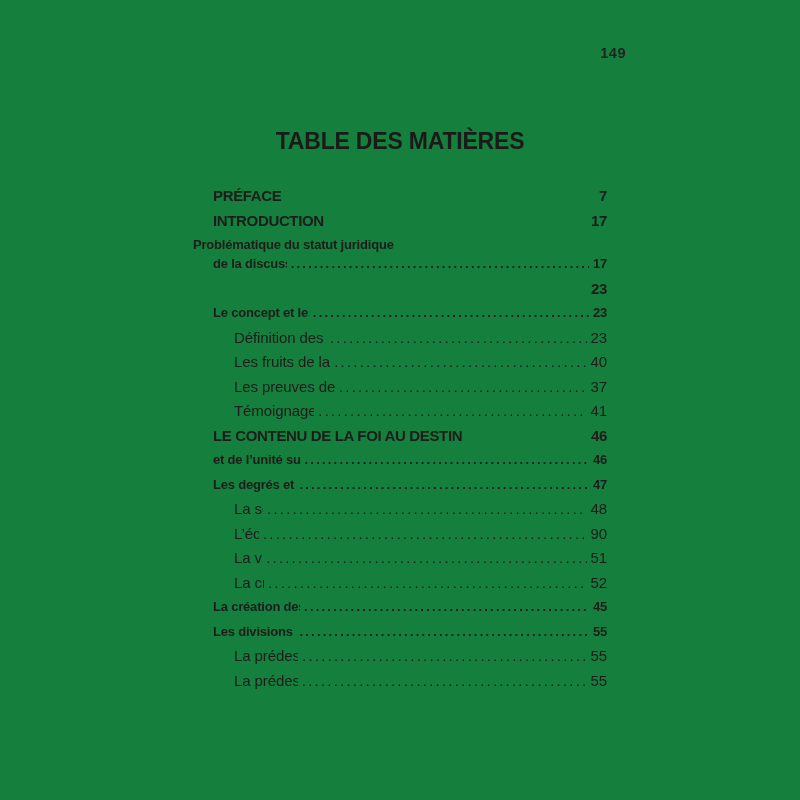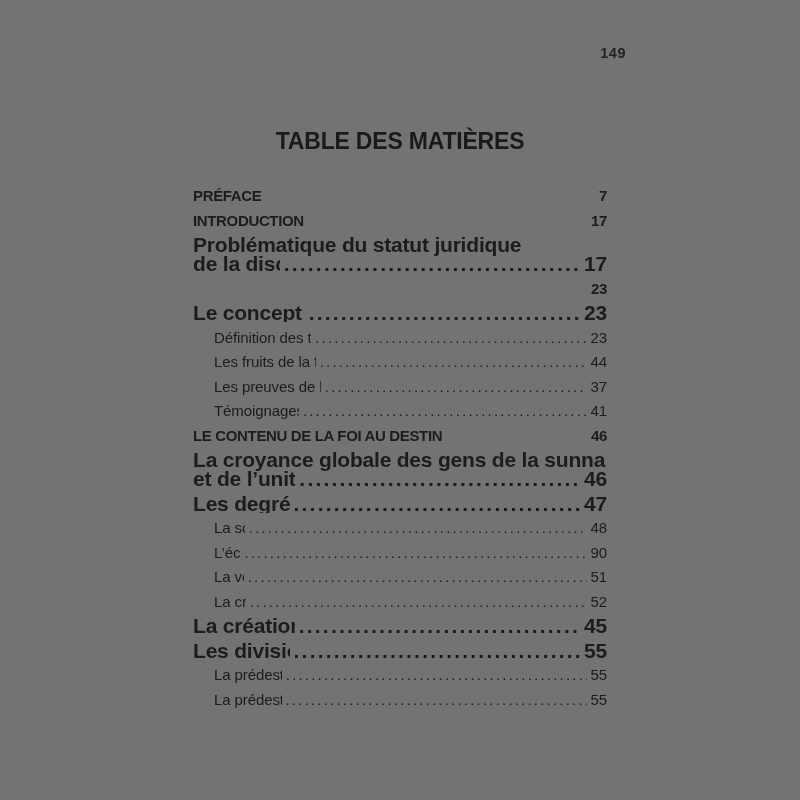--- a/index.html
+++ b/index.html
@@ -4,21 +4,21 @@
 <style>
   html, body {
     margin: 0;
     padding: 0;
     background: #ffffff;
   }
   .page {
     position: relative;
     width: 800px;
     height: 800px;
-    background: #737373;
+    background: #15803d;
     font-family: "Liberation Sans", sans-serif;
     color: #1c1c1b;
     overflow: hidden;
   }
   .folio {
     position: absolute;
     top: 45px;
     right: 174px;
     font-size: 14.5px;
     font-weight: 700;
@@ -47,20 +47,21 @@
     line-height: 19px;
     margin-bottom: 5.5px;
     color: #1c1c1b;
   }
   .entry .entry-line {
     white-space: nowrap;
   }
   .entry-last {
     display: flex;
     align-items: flex-end;
+    margin-left: 20px;
   }
   .entry-last .txt {
     white-space: nowrap;
     flex: 0 1 auto;
     overflow: hidden;
   }
   .leader {
     flex: 1 1 auto;
     min-width: 0;
     overflow: hidden;
@@ -80,21 +81,21 @@
     text-align: right;
     margin-left: 1px;
   }
   .chapter {
     font-weight: 700;
     font-size: 15px;
     letter-spacing: -0.35px;
   }
   .section {
     font-weight: 700;
-    font-size: 21px;
+    font-size: 13px;
     letter-spacing: -0.2px;
   }
   .subsection {
     font-weight: 400;
     font-size: 15px;
     padding-left: 21px;
     letter-spacing: -0.1px;
   }
 </style>
 </head>
@@ -143,21 +144,21 @@
         <div class="entry-last">
           <span class="txt">Définition des termes décret divin et destin</span>
           <span class="leader"></span>
           <span class="pg">23</span>
         </div>
       </div>
       <div class="entry subsection">
         <div class="entry-last">
           <span class="txt">Les fruits de la foi au décret divin et au destin</span>
           <span class="leader"></span>
-          <span class="pg">44</span>
+          <span class="pg">40</span>
         </div>
       </div>
       <div class="entry subsection">
         <div class="entry-last">
           <span class="txt">Les preuves de la foi au décret divin et au destin</span>
           <span class="leader"></span>
           <span class="pg">37</span>
         </div>
       </div>
       <div class="entry subsection">
@@ -168,21 +169,20 @@
         </div>
       </div>
       <div class="entry chapter">
         <div class="entry-last">
           <span class="txt">LE CONTENU DE LA FOI AU DESTIN</span>
           <span class="leader blank"></span>
           <span class="pg">46</span>
         </div>
       </div>
       <div class="entry section">
-        <div class="entry-line">La croyance globale des gens de la sunna</div>
         <div class="entry-last">
           <span class="txt">et de l’unité sur le chapitre du destin</span>
           <span class="leader"></span>
           <span class="pg">46</span>
         </div>
       </div>
       <div class="entry section">
         <div class="entry-last">
           <span class="txt">Les degrés et les piliers du destin</span>
           <span class="leader"></span>

